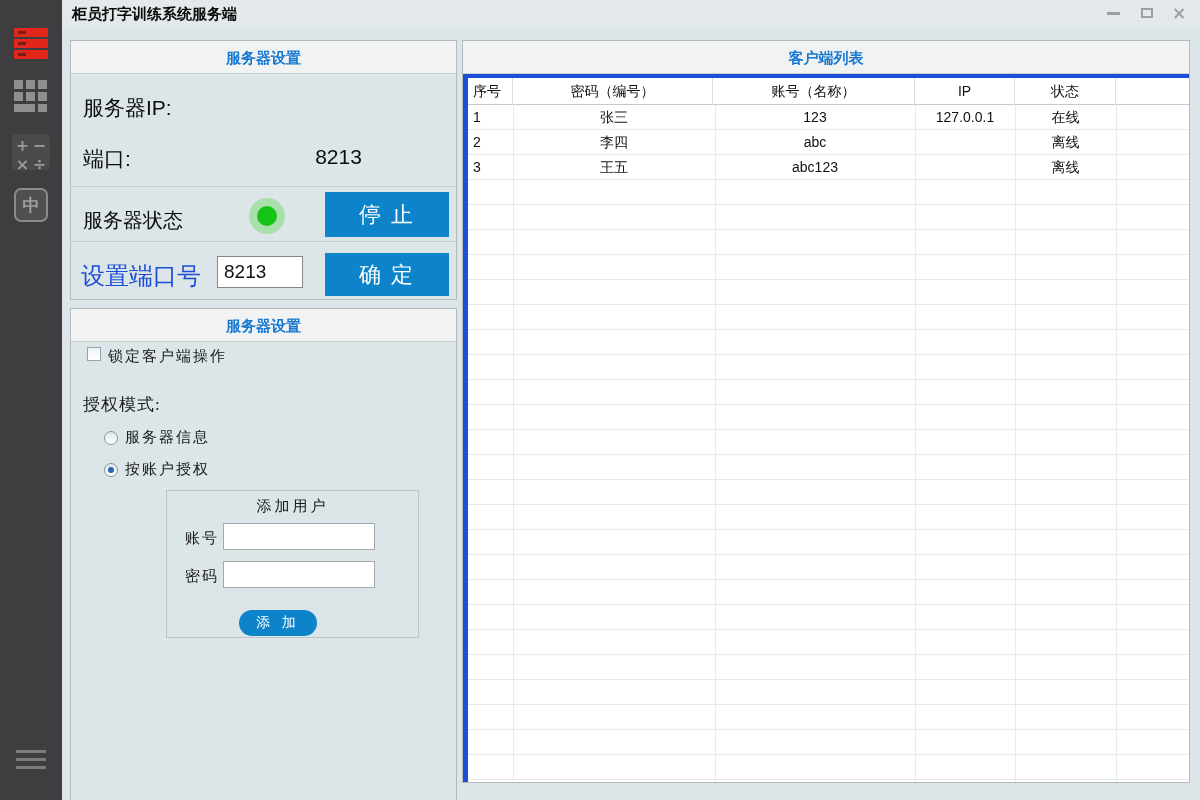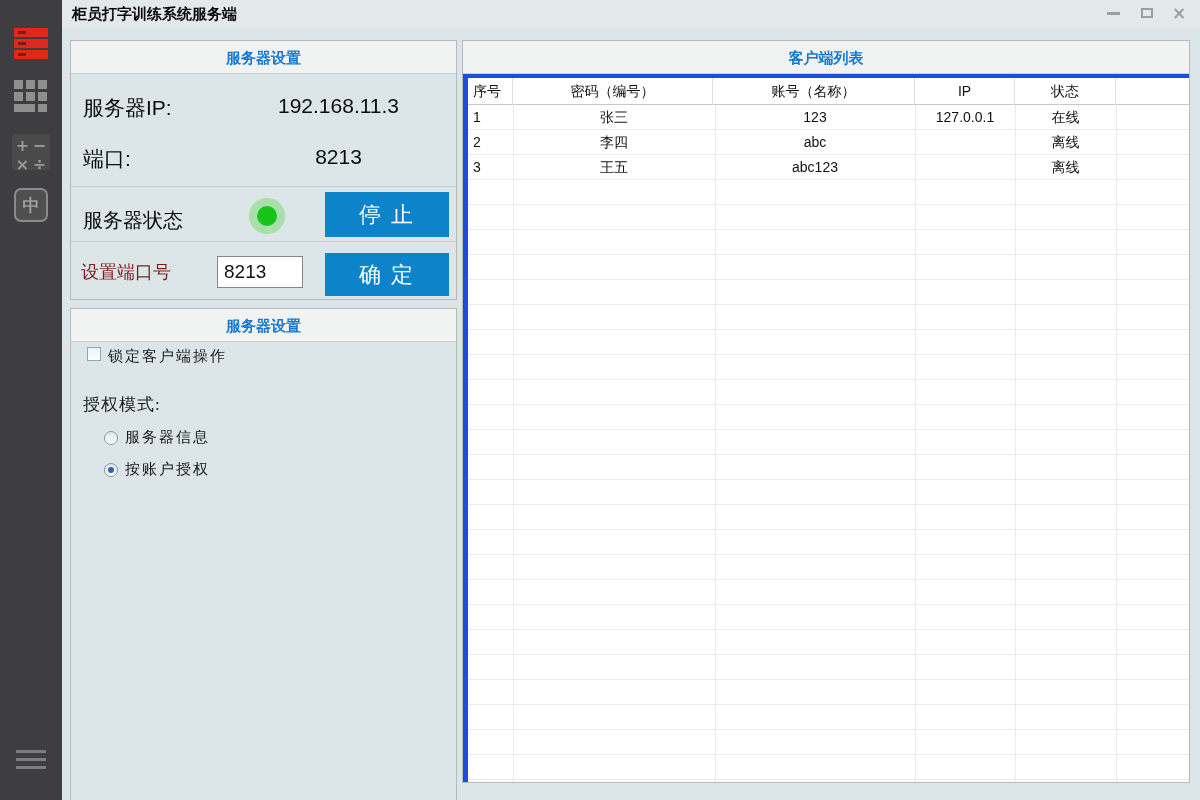--- a/index.html
+++ b/index.html
@@ -46,21 +46,21 @@
   
   .info-row-label { position:absolute; left:12px; font-size:21px; color:#0d0d0d; }
   .info-row-value { position:absolute; left:170px; width:195px; text-align:center; font-size:21px; color:#0d0d0d; }
   .sep { position:absolute; left:0; width:385px; height:1px; background:#c9ced1; }
   .status-label { position:absolute; left:12px; top:166px; font-size:20px; color:#0d0d0d; }
   .status-dot { position:absolute; left:178px; top:157px; width:36px; height:36px; border-radius:50%; background:#a8e0ab; }
   .status-dot::before { content:""; position:absolute; left:8px; top:8px; width:20px; height:20px; border-radius:50%; background:#17c317; }
   .blue-btn { position:absolute; background:#0d84c9; color:#ffffff; border:none; text-align:center; cursor:pointer; font-family:"Liberation Sans", sans-serif; }
   .btn-stop { left:254px; top:151px; width:124px; height:45px; font-size:22px; letter-spacing:2px; }
   .btn-ok   { left:254px; top:212px; width:124px; height:43px; font-size:22px; letter-spacing:2px; }
-  .setport-label { position:absolute; left:10px; top:219px; font-size:18px; color:#7f1d1d; }
+  .setport-label { position:absolute; left:10px; top:219px; font-size:24px; color:#1d4ed8; }
   .port-input { position:absolute; left:146px; top:215px; width:86px; height:32px; border:1px solid #878787; font-size:19px; padding-left:6px; font-family:"Liberation Sans", sans-serif; color:#111; background:#fff; }
 
   
   .serif { font-family:"Liberation Serif", serif; color:#1a1a1a; }
   .chk-row { position:absolute; left:16px; top:38px; display:flex; }
   .chk-box { width:14px; height:14px; border:1px solid #93a5b5; background:linear-gradient(#eef2f4,#ffffff); margin-right:7px; }
   .chk-label { font-size:15px; letter-spacing:2px; }
   .auth-label { position:absolute; left:12px; top:84px; font-size:17px; letter-spacing:1px; }
   .radio-row { position:absolute; left:33px; display:flex; align-items:center; }
   .radio-1 { top:119px; } .radio-2 { top:151px; }
@@ -146,21 +146,20 @@
       <div class="ham-bar"></div>
         <div class="ham-bar"></div>
         <div class="ham-bar"></div>
     </div>
   </div>
 </div>
 
 <div class="panel" id="panel-info">
   <div class="panel-hd">服务器设置</div>
   <div class="info-row-label" style="top:53px;">服务器IP:</div>
-  <div class="info-row-value" style="top:53px;">192.168.11.3</div>
   <div class="info-row-label" style="top:104px;">端口:</div>
   <div class="info-row-value" style="top:104px;">8213</div>
   <div class="sep" style="top:145px;"></div>
   <div class="status-label">服务器状态</div>
   <div class="status-dot"></div>
   <button class="blue-btn btn-stop">停 止</button>
   <div class="sep" style="top:200px;"></div>
   <div class="setport-label">设置端口号</div>
   <input class="port-input" value="8213" style="">
   <button class="blue-btn btn-ok">确 定</button>
@@ -173,20 +172,28 @@
     <div class="chk-label serif">锁定客户端操作</div>
   </div>
   <div class="auth-label serif">授权模式:</div>
   <div class="radio-row radio-1">
     <div class="radio"></div>
     <div class="radio-label serif">服务器信息</div>
   </div>
   <div class="radio-row radio-2">
     <div class="radio sel"></div>
     <div class="radio-label serif">按账户授权</div>
+  </div>
+  <div class="adduser-box">
+    <div class="adduser-title serif">添加用户</div>
+    <div class="au-label au-label-acct serif">账号</div>
+    <input class="au-input au-input-acct" value="" style="">
+    <div class="au-label au-label-pwd serif">密码</div>
+    <input class="au-input au-input-pwd" value="" style="">
+    <button class="blue-btn btn-add">添 加</button>
   </div>
 </div>
 
 <div class="panel" id="panel-clients">
   <div class="panel-hd">客户端列表</div>
   <div class="tbl">
     <div class="tbl-hd">
       <div class="hd-cell c0">序号</div>
       <div class="hd-cell c2">密码（编号）</div>
       <div class="hd-cell c1">账号（名称）</div>

